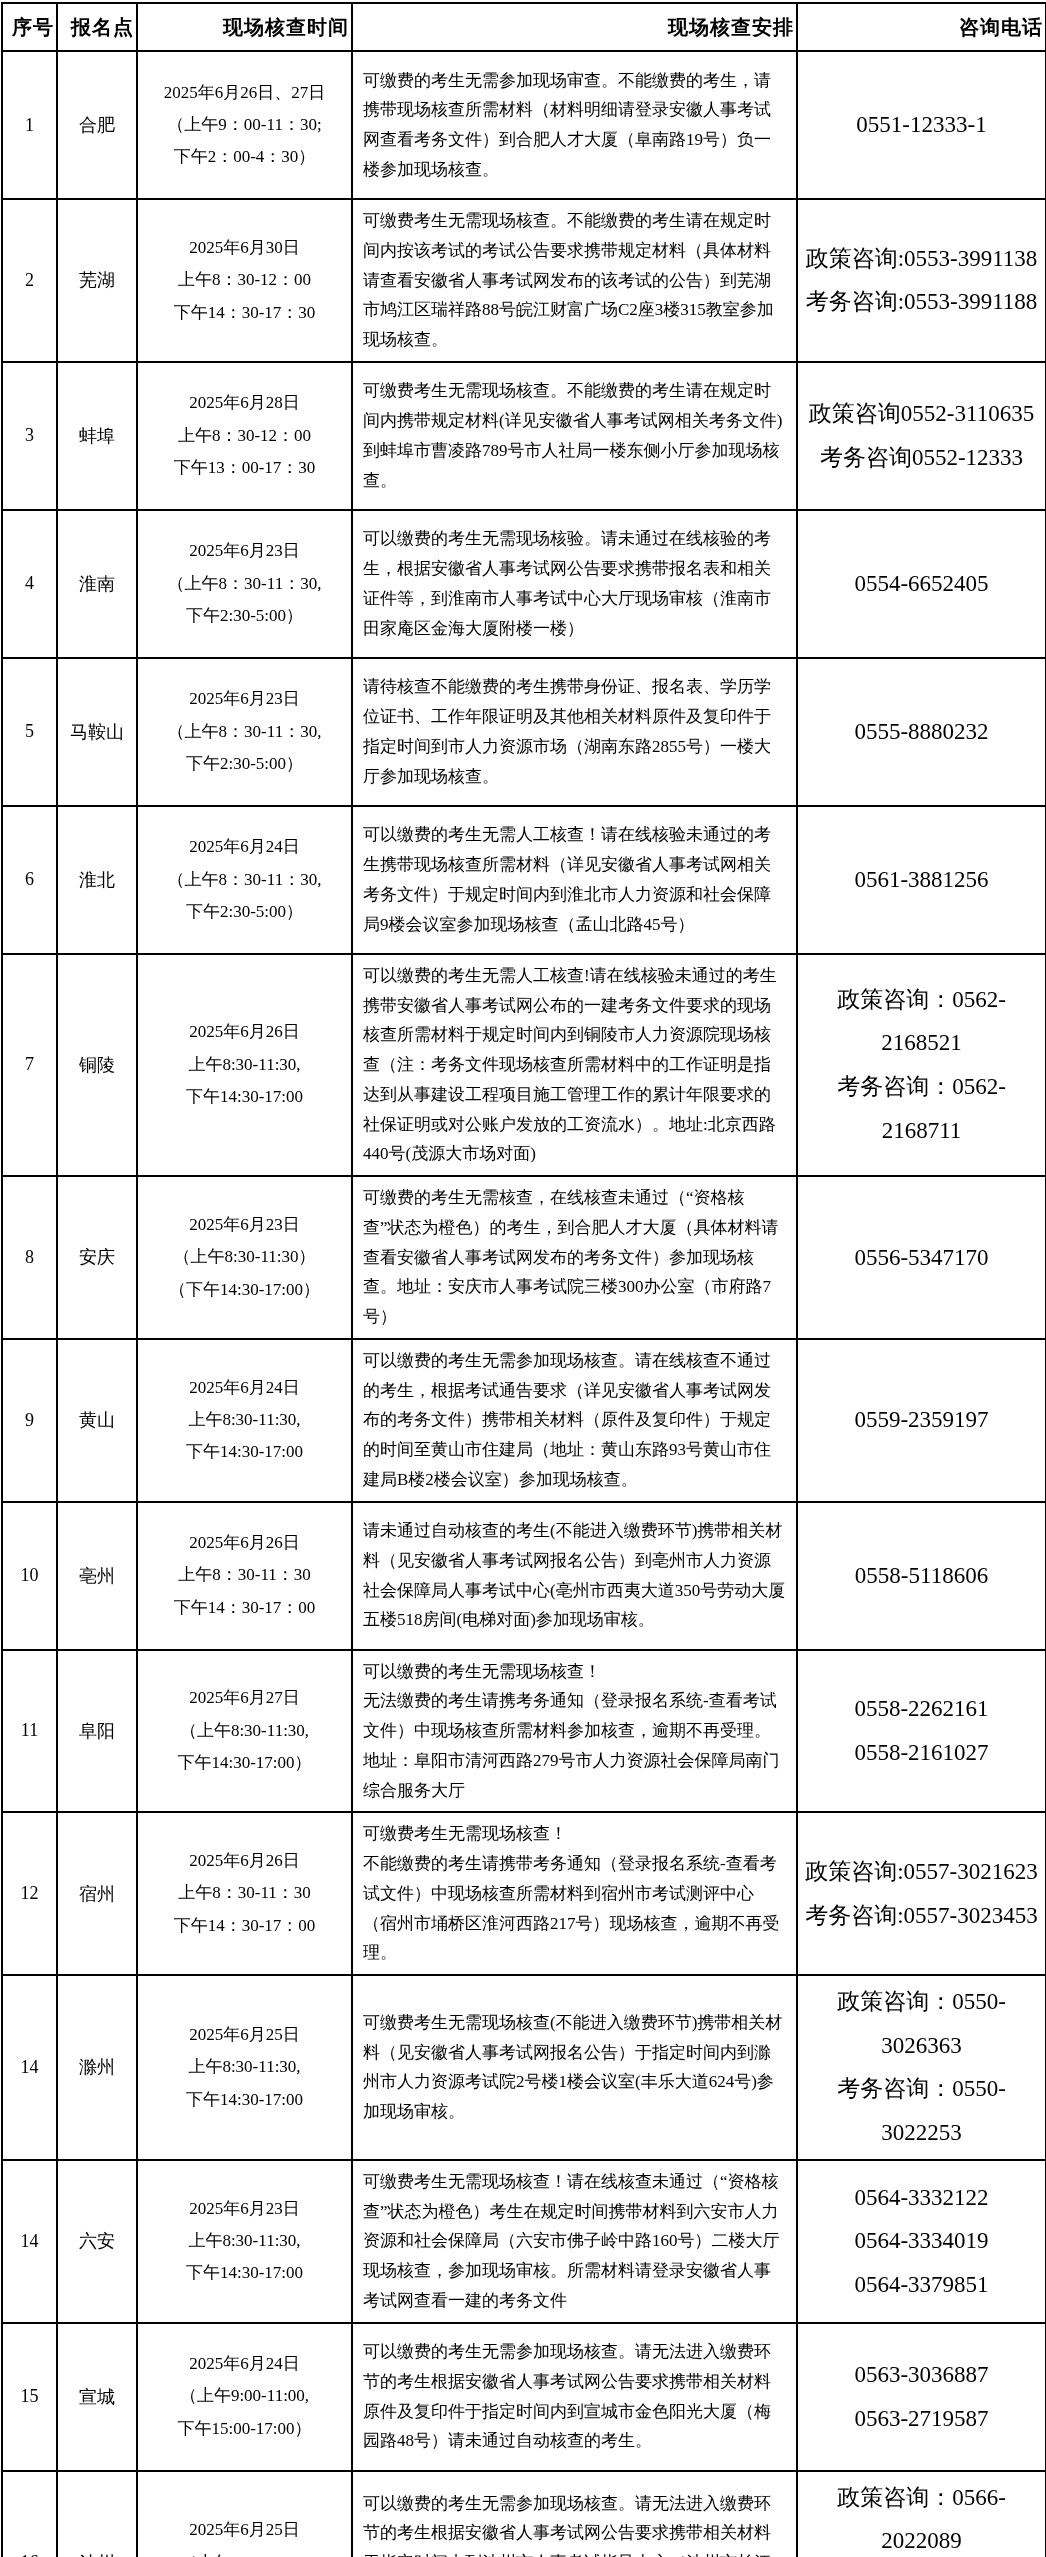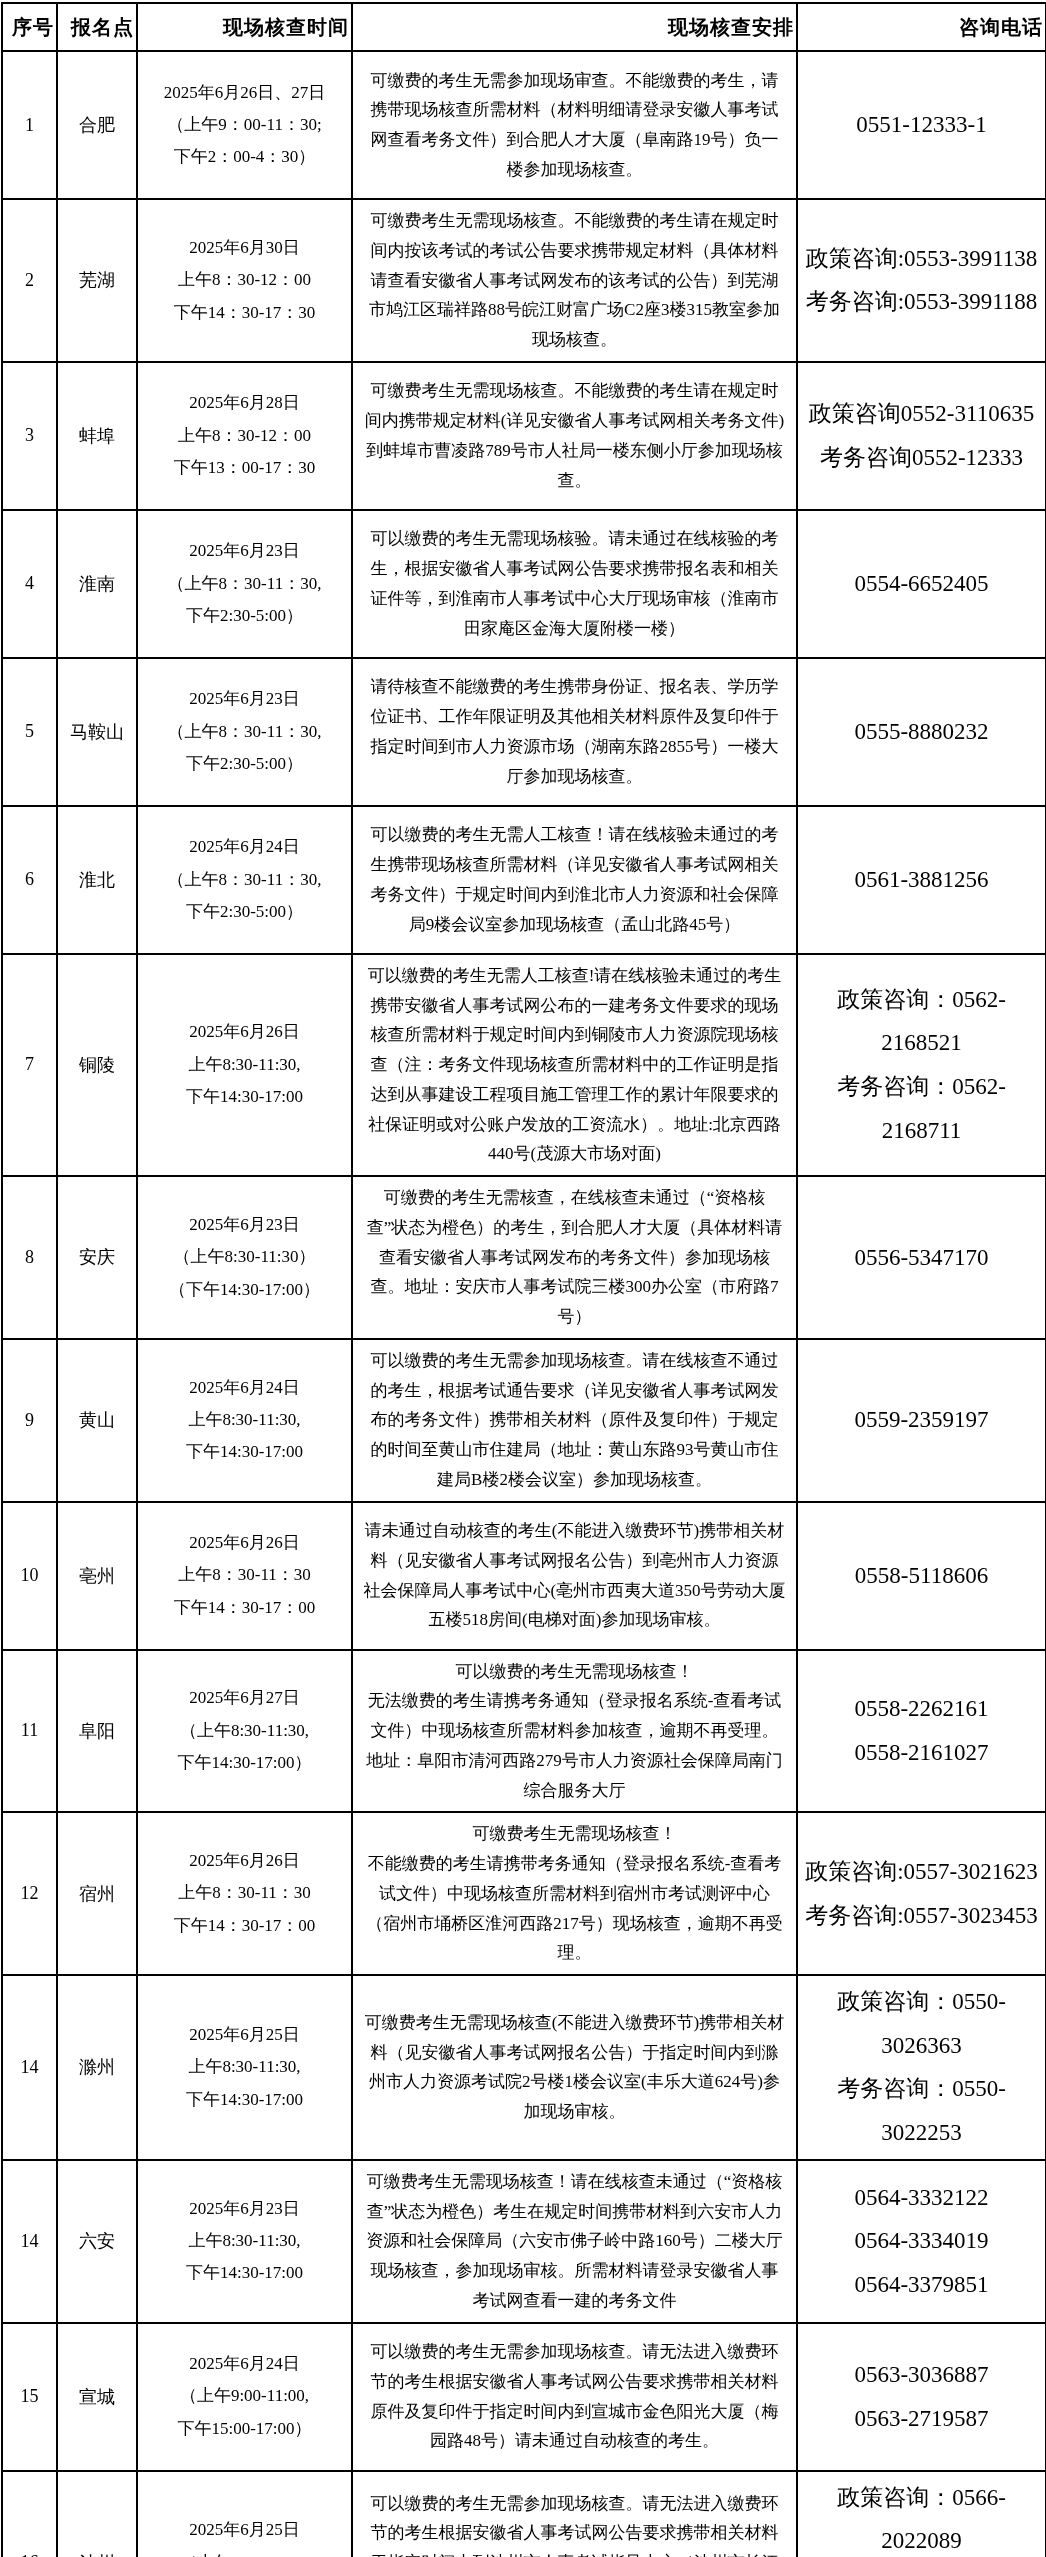--- a/index.html
+++ b/index.html
@@ -47,21 +47,21 @@
     font-size: 18px;
   }
   .c-time {
     text-align: center;
     font-size: 17px;
     white-space: pre-line;
     line-height: 1.9;
     padding: 4px 6px;
   }
   .c-plan {
-    text-align: center;
+    text-align: left;
     font-size: 17px;
     line-height: 1.75;
     padding: 6px 10px;
     white-space: pre-line;
   }
   .c-phone {
     text-align: center;
     font-size: 23px;
     white-space: pre-line;
     line-height: 1.9;

